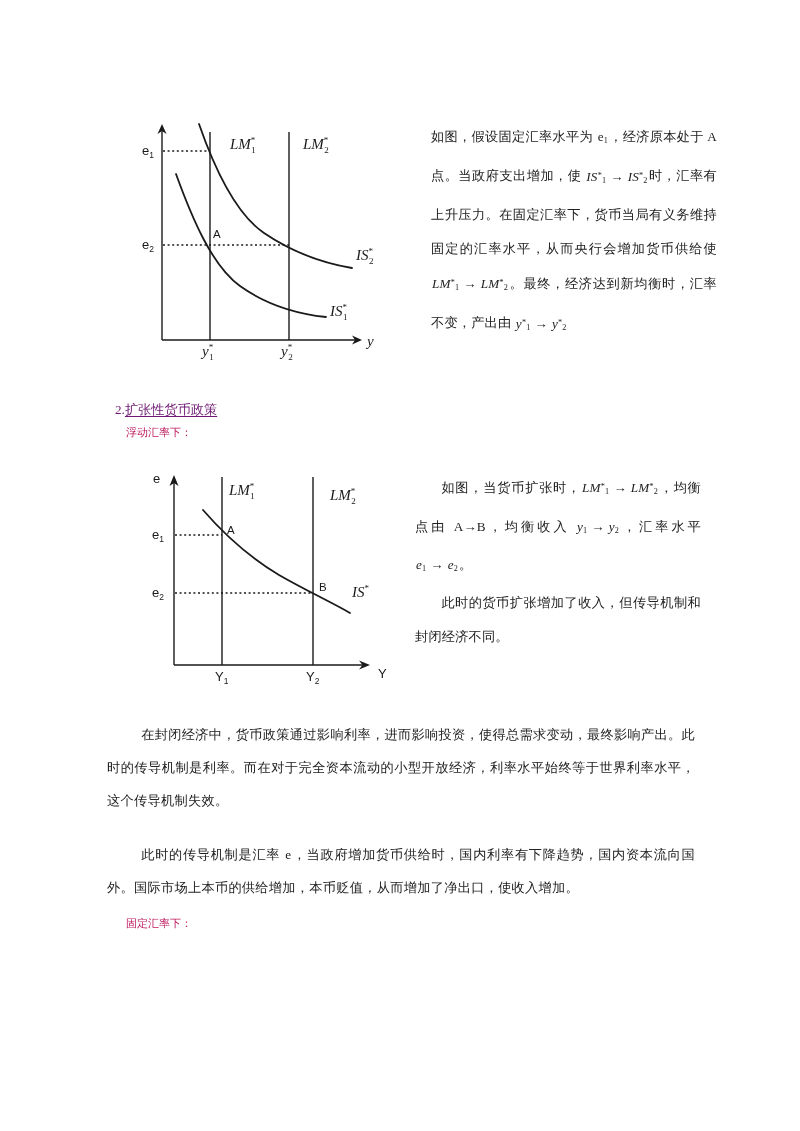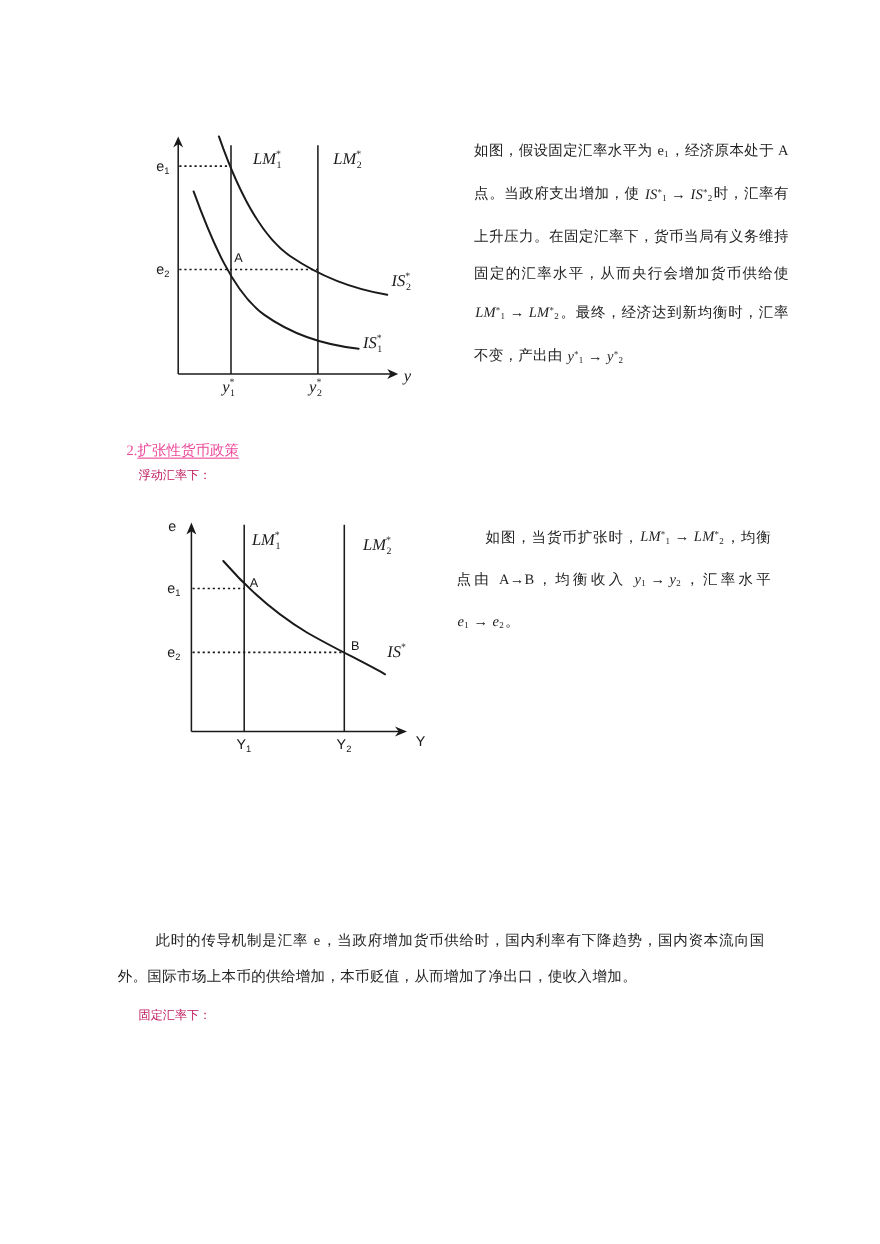--- a/index.html
+++ b/index.html
@@ -60,21 +60,21 @@
   .body-text p {
     margin: 0;
     text-indent: 2.6em;
   }
 
   
   .heading {
     position: absolute;
     font-size: 13.2px;
     line-height: 22px;
-    color: #ec4899;
+    color: #701a75;
   }
   .heading .underline {
     text-decoration: underline;
     text-underline-offset: 2px;
   }
   .sub-label {
     position: absolute;
     font-size: 11px;
     line-height: 22px;
     color: #be185d;
@@ -260,22 +260,26 @@
         <tspan>Y</tspan><tspan class="ax-lbl-sub" dy="3">2</tspan>
       </text>
       <text class="ax-lbl" x="233" y="213">Y</text>
     </svg>
   </div>
 
   <div class="side-text" style="left:392px; top:470px; width:286px;">
     <p class="indent">
       <span>如图，当货币扩张时，</span><span class="mi"><span>LM</span><sup>*</sup><sub>1</sub></span><span class="arrow">→</span><span class="mi"><span>LM</span><sup>*</sup><sub>2</sub></span><span>，均衡点由 A→B，均衡收入 </span><span class="mi"><span>y</span><sub>1</sub></span><span class="arrow">→</span><span class="mi"><span>y</span><sub>2</sub></span><span>，汇率水平</span><span class="mi"><span>e</span><sub>1</sub></span><span class="arrow">→</span><span class="mi"><span>e</span><sub>2</sub></span><span>。</span>
     </p>
-  </div>
-
+    <p class="indent">此时的货币扩张增加了收入，但传导机制和封闭经济不同。</p>
+  </div>
+
+  <div class="body-text" style="left:107px; top:718px; width:588px;">
+    <p>在封闭经济中，货币政策通过影响利率，进而影响投资，使得总需求变动，最终影响产出。此时的传导机制是利率。而在对于完全资本流动的小型开放经济，利率水平始终等于世界利率水平，这个传导机制失效。</p>
+  </div>
 
   <div class="body-text" style="left:107px; top:838px; width:588px;">
     <p>
       <span>此时的传导机制是汇率 </span><span class="mi up">e</span><span>，当政府增加货币供给时，国内利率有下降趋势，国内资本流向国外。国际市场上本币的供给增加，本币贬值，从而增加了净出口，使收入增加。</span>
     </p>
   </div>
 
   <div class="sub-label" style="left:126px; top:912px;">
     <span>固定汇率下：</span>
   </div>

